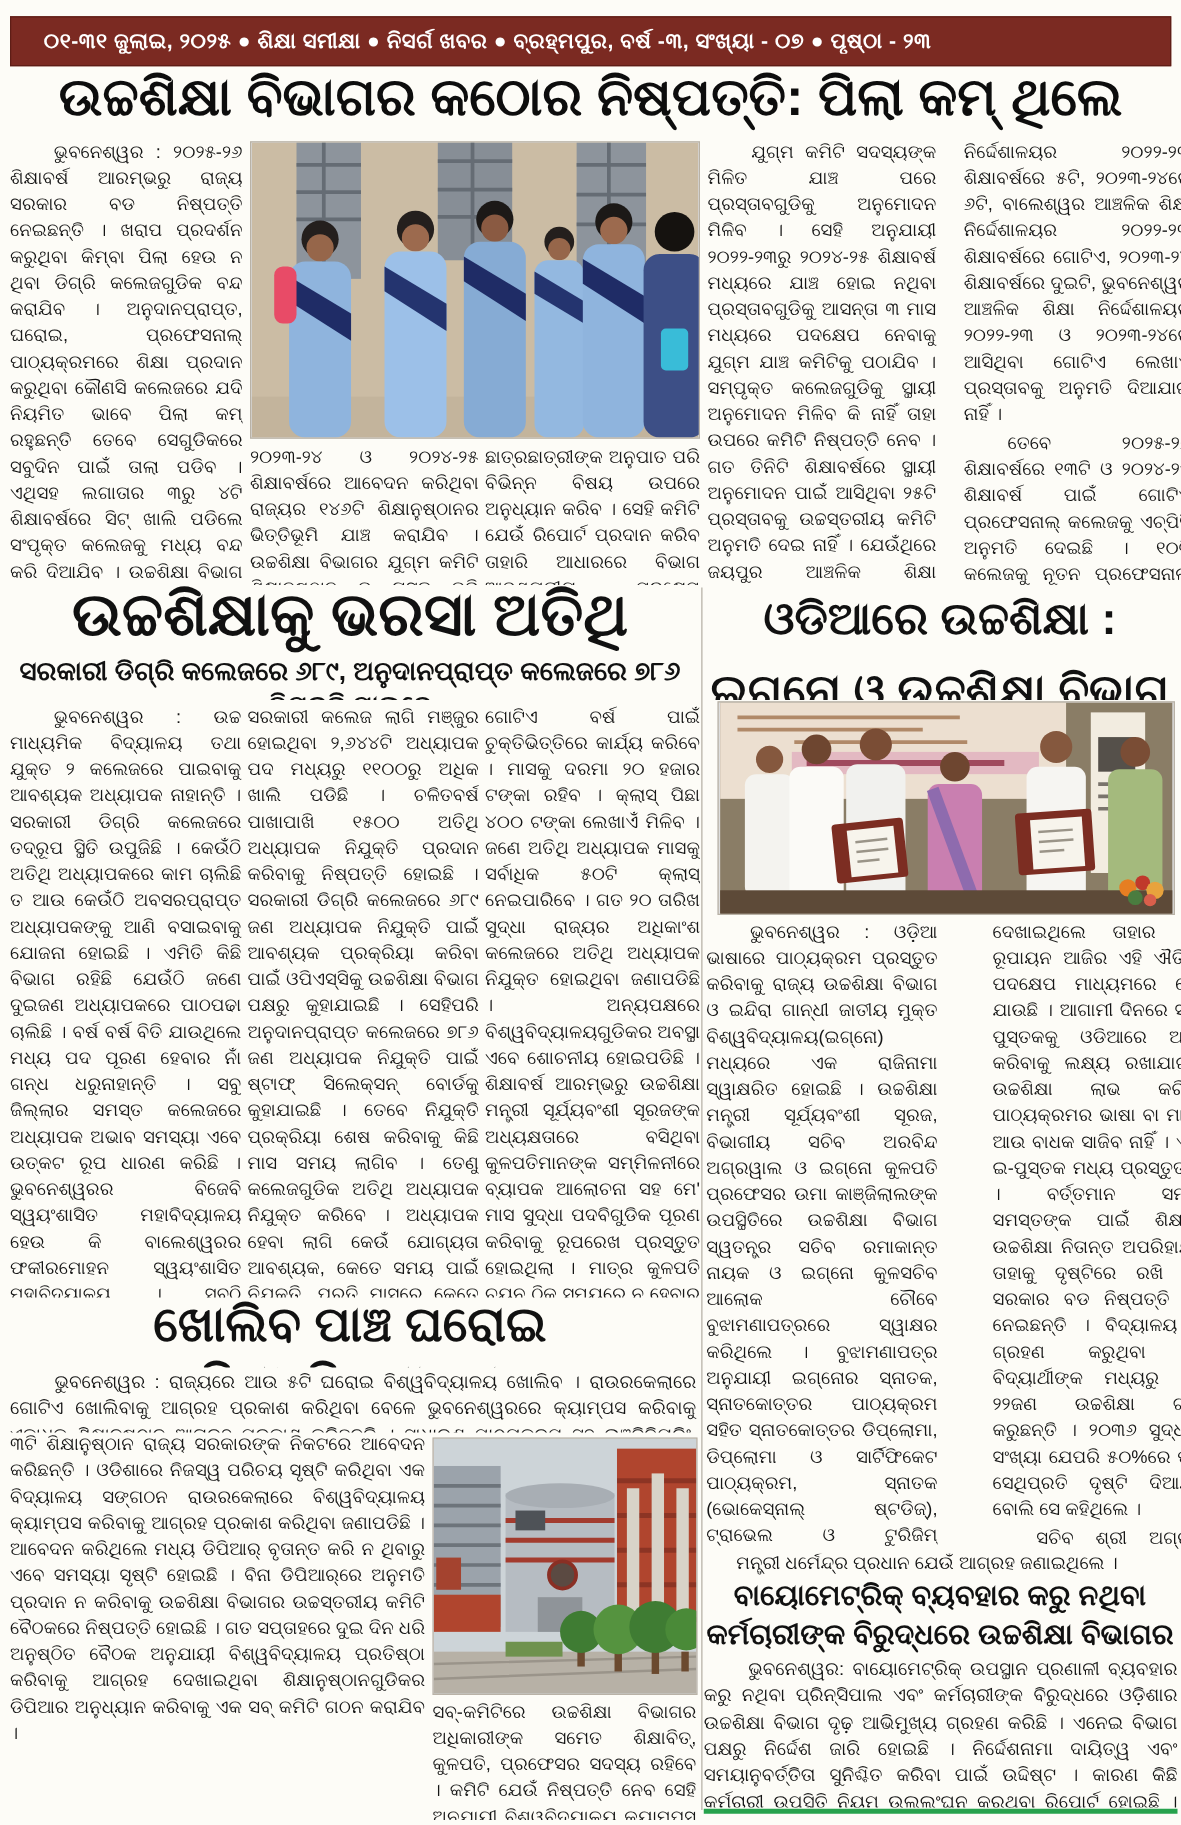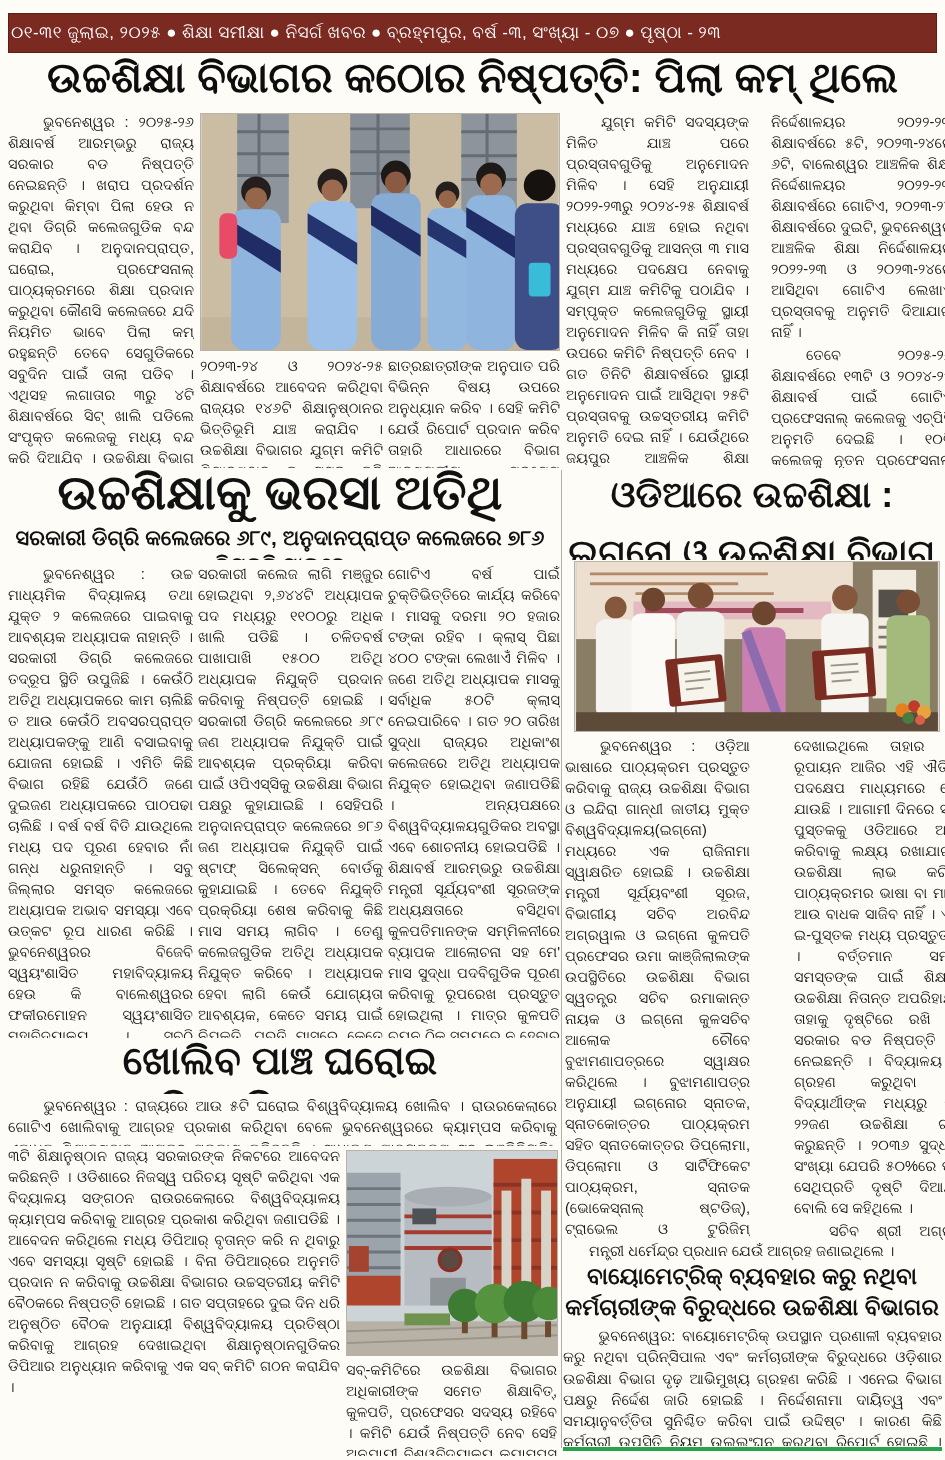--- a/index.html
+++ b/index.html
@@ -8,22 +8,22 @@
     background:#fdfcf7;color:#111;
     font-family:"Liberation Sans","DejaVu Sans",sans-serif;
   }
   .abs{position:absolute;}
   .masthead{
     left:8px;top:13px;width:929px;height:40px;
     background:#7b2a22;border:1px solid #5e1d16;box-sizing:border-box;
     display:flex;align-items:center;
   }
   .masthead span{
-    color:#fff;font-weight:normal;font-size:17px;letter-spacing:.4px;
-    padding-left:2px;white-space:nowrap;overflow:hidden;
+    color:#fff;font-weight:bold;font-size:17px;letter-spacing:.4px;
+    padding-left:2px;white-space:nowrap;overflow:hidden;margin-left:24px;
   }
   .hl-main{
     left:4px;top:54px;width:937px;height:54px;
     font-size:42px;font-weight:800;text-align:center;line-height:1.15;
     color:#0d0d0d;overflow:hidden;
   }
   .hl-2{left:0;top:464px;width:560px;font-size:48px;font-weight:800;text-align:center;line-height:1.2;overflow:hidden;height:58px;}
   .sub-2{left:0;top:524px;width:560px;font-size:21px;font-weight:700;text-align:center;line-height:1.3;overflow:hidden;height:36px;}
   .hl-3{left:563px;top:466px;width:378px;height:94px;font-size:36px;font-weight:800;text-align:center;line-height:1.6;overflow:hidden;}
   .hl-4{left:0;top:1038px;width:560px;height:56px;font-size:39px;font-weight:800;text-align:center;line-height:1.2;overflow:hidden;}

